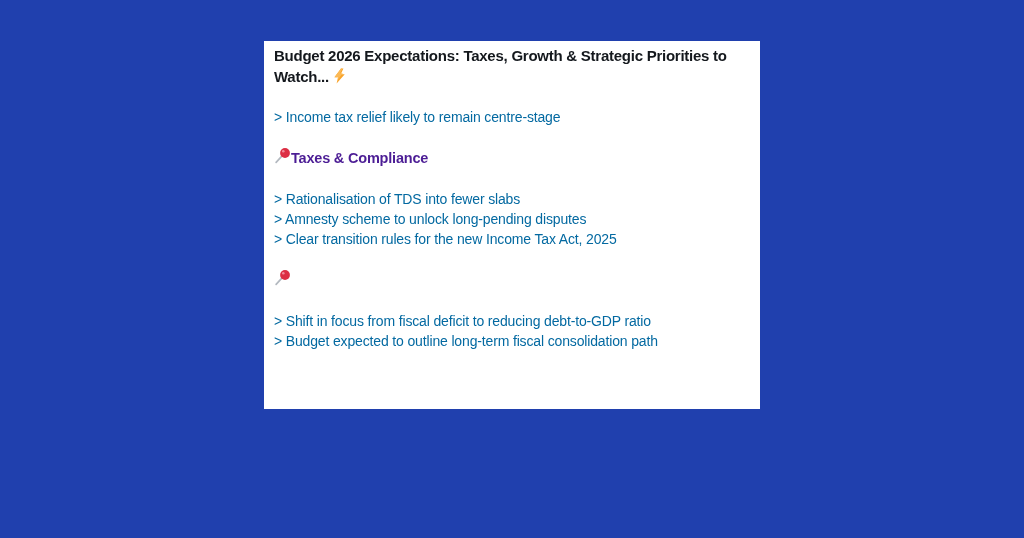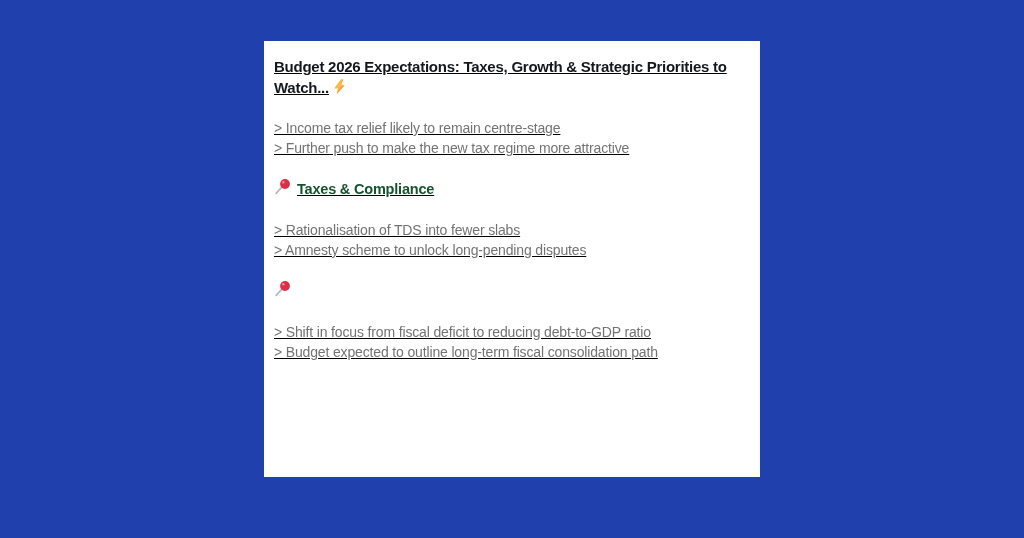--- a/index.html
+++ b/index.html
@@ -12,89 +12,88 @@
     position: relative;
     width: 1024px;
     height: 538px;
     background: #2040ae;
   }
   .card {
     position: absolute;
     left: 264px;
     top: 41px;
     width: 496px;
-    height: 436px;
+    height: 368px;
     background: #ffffff;
-    padding: 15px 10px 0 10px;
+    padding: 4px 10px 0 10px;
     overflow: hidden;
-    text-decoration: underline;
   }
   .title {
     font-weight: 700;
     font-size: 15px;
     line-height: 21px;
     letter-spacing: -0.25px;
     color: #14181d;
     max-width: 472px;
     margin-bottom: 18px;
   }
   .title .bolt-icon {
     display: inline-block;
     vertical-align: -2px;
     margin-left: 3px;
   }
   .bullet-group { margin-bottom: 20px; }
   .bullet-line {
     font-size: 14px;
     line-height: 20px;
     letter-spacing: -0.15px;
-    color: #737373;
+    color: #0369a1;
     white-space: nowrap;
   }
   .section-heading {
     display: flex;
     align-items: center;
-    gap: 6px;
+    gap: 0;
     font-weight: 700;
     font-size: 14.5px;
     line-height: 20px;
     letter-spacing: -0.2px;
-    color: #14532d;
+    color: #4c1d95;
     margin-bottom: 20px;
   }
   .pin-icon { display: inline-block; flex: 0 0 auto; }
 </style>
 </head>
 <body>
 
 <div class="backdrop">
   <article class="card">
 
     <h1 class="title"><span>Budget 2026 Expectations: Taxes, Growth &amp; Strategic Priorities to Watch...</span><span class="bolt-icon"><svg width="15" height="16" viewBox="0 0 16 16" aria-hidden="true">
             <path d="M9.6 0 L2.6 9.2 h3.9 L4.9 16 L13.6 6.1 H9.3 L12.2 0 Z" fill="#f9a42a"></path>
             <path d="M9.6 0 L2.6 9.2 h3.9 L6 12 L11.5 5 H8.6 L11 0 Z" fill="#fbb956"></path>
           </svg></span></h1>
 
     <div class="bullet-group">
       <p class="bullet-line">&gt; Income tax relief likely to remain centre-stage</p>
-      <p class="bullet-line">&gt; Further push to make the new tax regime more attractive</p>
     </div>
 
     <h2 class="section-heading">
       <span class="pin-icon"><svg width="17" height="17" viewBox="0 0 17 17" aria-hidden="true">
             <path d="M2.1 15.3 L7.6 9.4" stroke="#b3b9c0" stroke-width="1.7" stroke-linecap="round" fill="none"></path>
             <circle cx="11" cy="6" r="4.9" fill="#dc2e44"></circle>
             <circle cx="9.3" cy="4.3" r="1.3" fill="#f08a9a"></circle>
           </svg></span>
       <span>Taxes &amp; Compliance</span>
     </h2>
 
     <div class="bullet-group">
       <p class="bullet-line">&gt; Rationalisation of TDS into fewer slabs</p>
       <p class="bullet-line">&gt; Amnesty scheme to unlock long-pending disputes</p>
+      <p class="bullet-line">&gt; Clear transition rules for the new Income Tax Act, 2025</p>
     </div>
 
     <h2 class="section-heading">
       <span class="pin-icon"><svg width="17" height="17" viewBox="0 0 17 17" aria-hidden="true">
             <path d="M2.1 15.3 L7.6 9.4" stroke="#b3b9c0" stroke-width="1.7" stroke-linecap="round" fill="none"></path>
             <circle cx="11" cy="6" r="4.9" fill="#dc2e44"></circle>
             <circle cx="9.3" cy="4.3" r="1.3" fill="#f08a9a"></circle>
           </svg></span>
     </h2>
 

